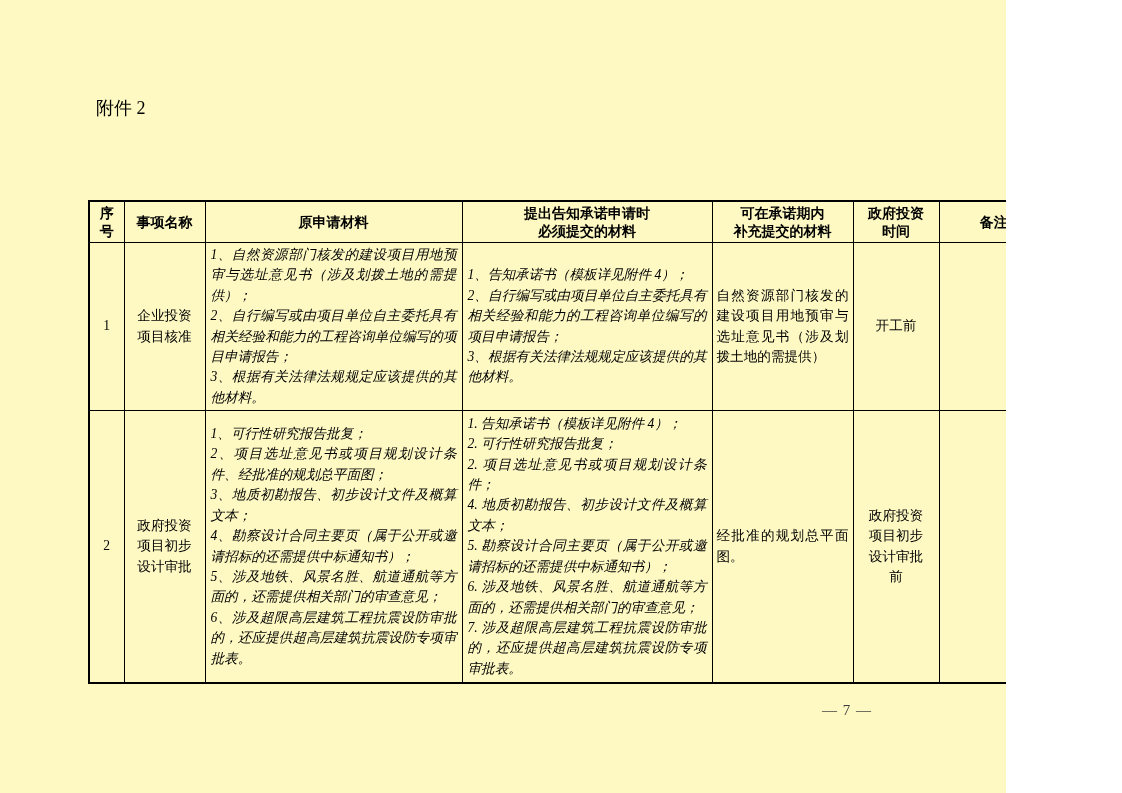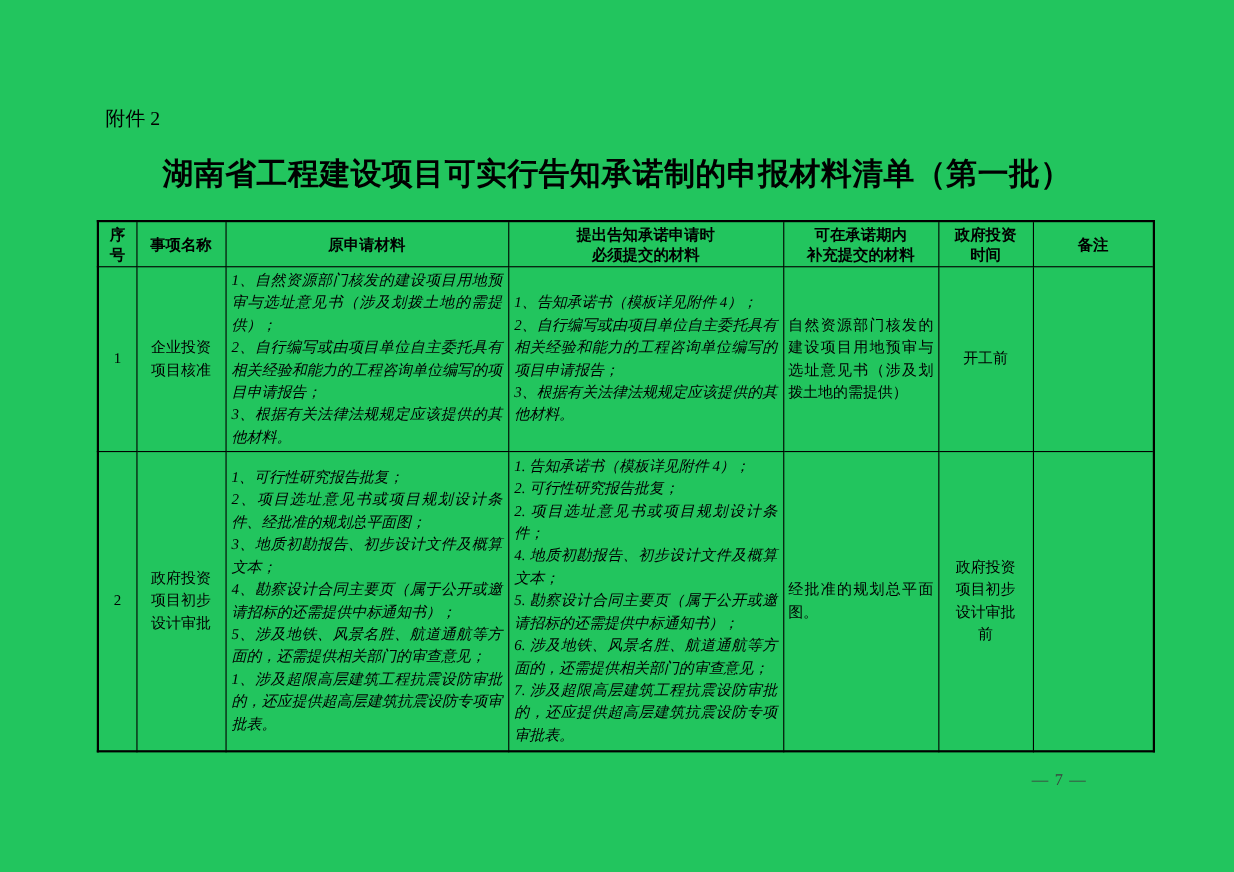--- a/index.html
+++ b/index.html
@@ -1,21 +1,21 @@
 <!DOCTYPE html>
 <html><head>
 <meta charset="utf-8">
 <style>
   * { margin: 0; padding: 0; box-sizing: border-box; }
   html, body { background: #ffffff; }
   .page {
     position: relative;
-    width: 1122px;
+    width: 1006px;
     height: 793px;
-    background: #22c55e;
+    background: #fef9c3;
     color: #000000;
     font-family: "Liberation Serif", serif;
     overflow: hidden;
   }
   .attachment-label {
     position: absolute;
     left: 96px;
     top: 95px;
     font-size: 18px;
     line-height: 26px;
@@ -83,21 +83,20 @@
     letter-spacing: 1px;
   }
 </style>
 </head>
 <body>
 
 <div class="page">
 
   <div class="attachment-label">附件 2</div>
 
-  <div class="doc-title">湖南省工程建设项目可实行告知承诺制的申报材料清单（第一批）</div>
 
   <table class="materials-table">
     <colgroup>
       <col style="width:35px">
       <col style="width:81px">
       <col style="width:257px">
       <col style="width:250px">
       <col style="width:141px">
       <col style="width:86px">
       <col style="width:110px">
@@ -140,21 +139,21 @@
         <td class="cell-center">2</td>
         <td class="cell-center preline">政府投资
 项目初步
 设计审批</td>
         <td class="cell-text">
           <p class="para">1、可行性研究报告批复；</p>
           <p class="para">2、项目选址意见书或项目规划设计条件、经批准的规划总平面图；</p>
           <p class="para">3、地质初勘报告、初步设计文件及概算文本；</p>
           <p class="para">4、勘察设计合同主要页（属于公开或邀请招标的还需提供中标通知书）；</p>
           <p class="para">5、涉及地铁、风景名胜、航道通航等方面的，还需提供相关部门的审查意见；</p>
-          <p class="para">1、涉及超限高层建筑工程抗震设防审批的，还应提供超高层建筑抗震设防专项审批表。</p>
+          <p class="para">6、涉及超限高层建筑工程抗震设防审批的，还应提供超高层建筑抗震设防专项审批表。</p>
         </td>
         <td class="cell-text">
           <p class="para">1. 告知承诺书（模板详见附件 4）；</p>
           <p class="para">2. 可行性研究报告批复；</p>
           <p class="para">2. 项目选址意见书或项目规划设计条件；</p>
           <p class="para">4. 地质初勘报告、初步设计文件及概算文本；</p>
           <p class="para">5. 勘察设计合同主要页（属于公开或邀请招标的还需提供中标通知书）；</p>
           <p class="para">6. 涉及地铁、风景名胜、航道通航等方面的，还需提供相关部门的审查意见；</p>
           <p class="para">7. 涉及超限高层建筑工程抗震设防审批的，还应提供超高层建筑抗震设防专项审批表。</p>
         </td>

